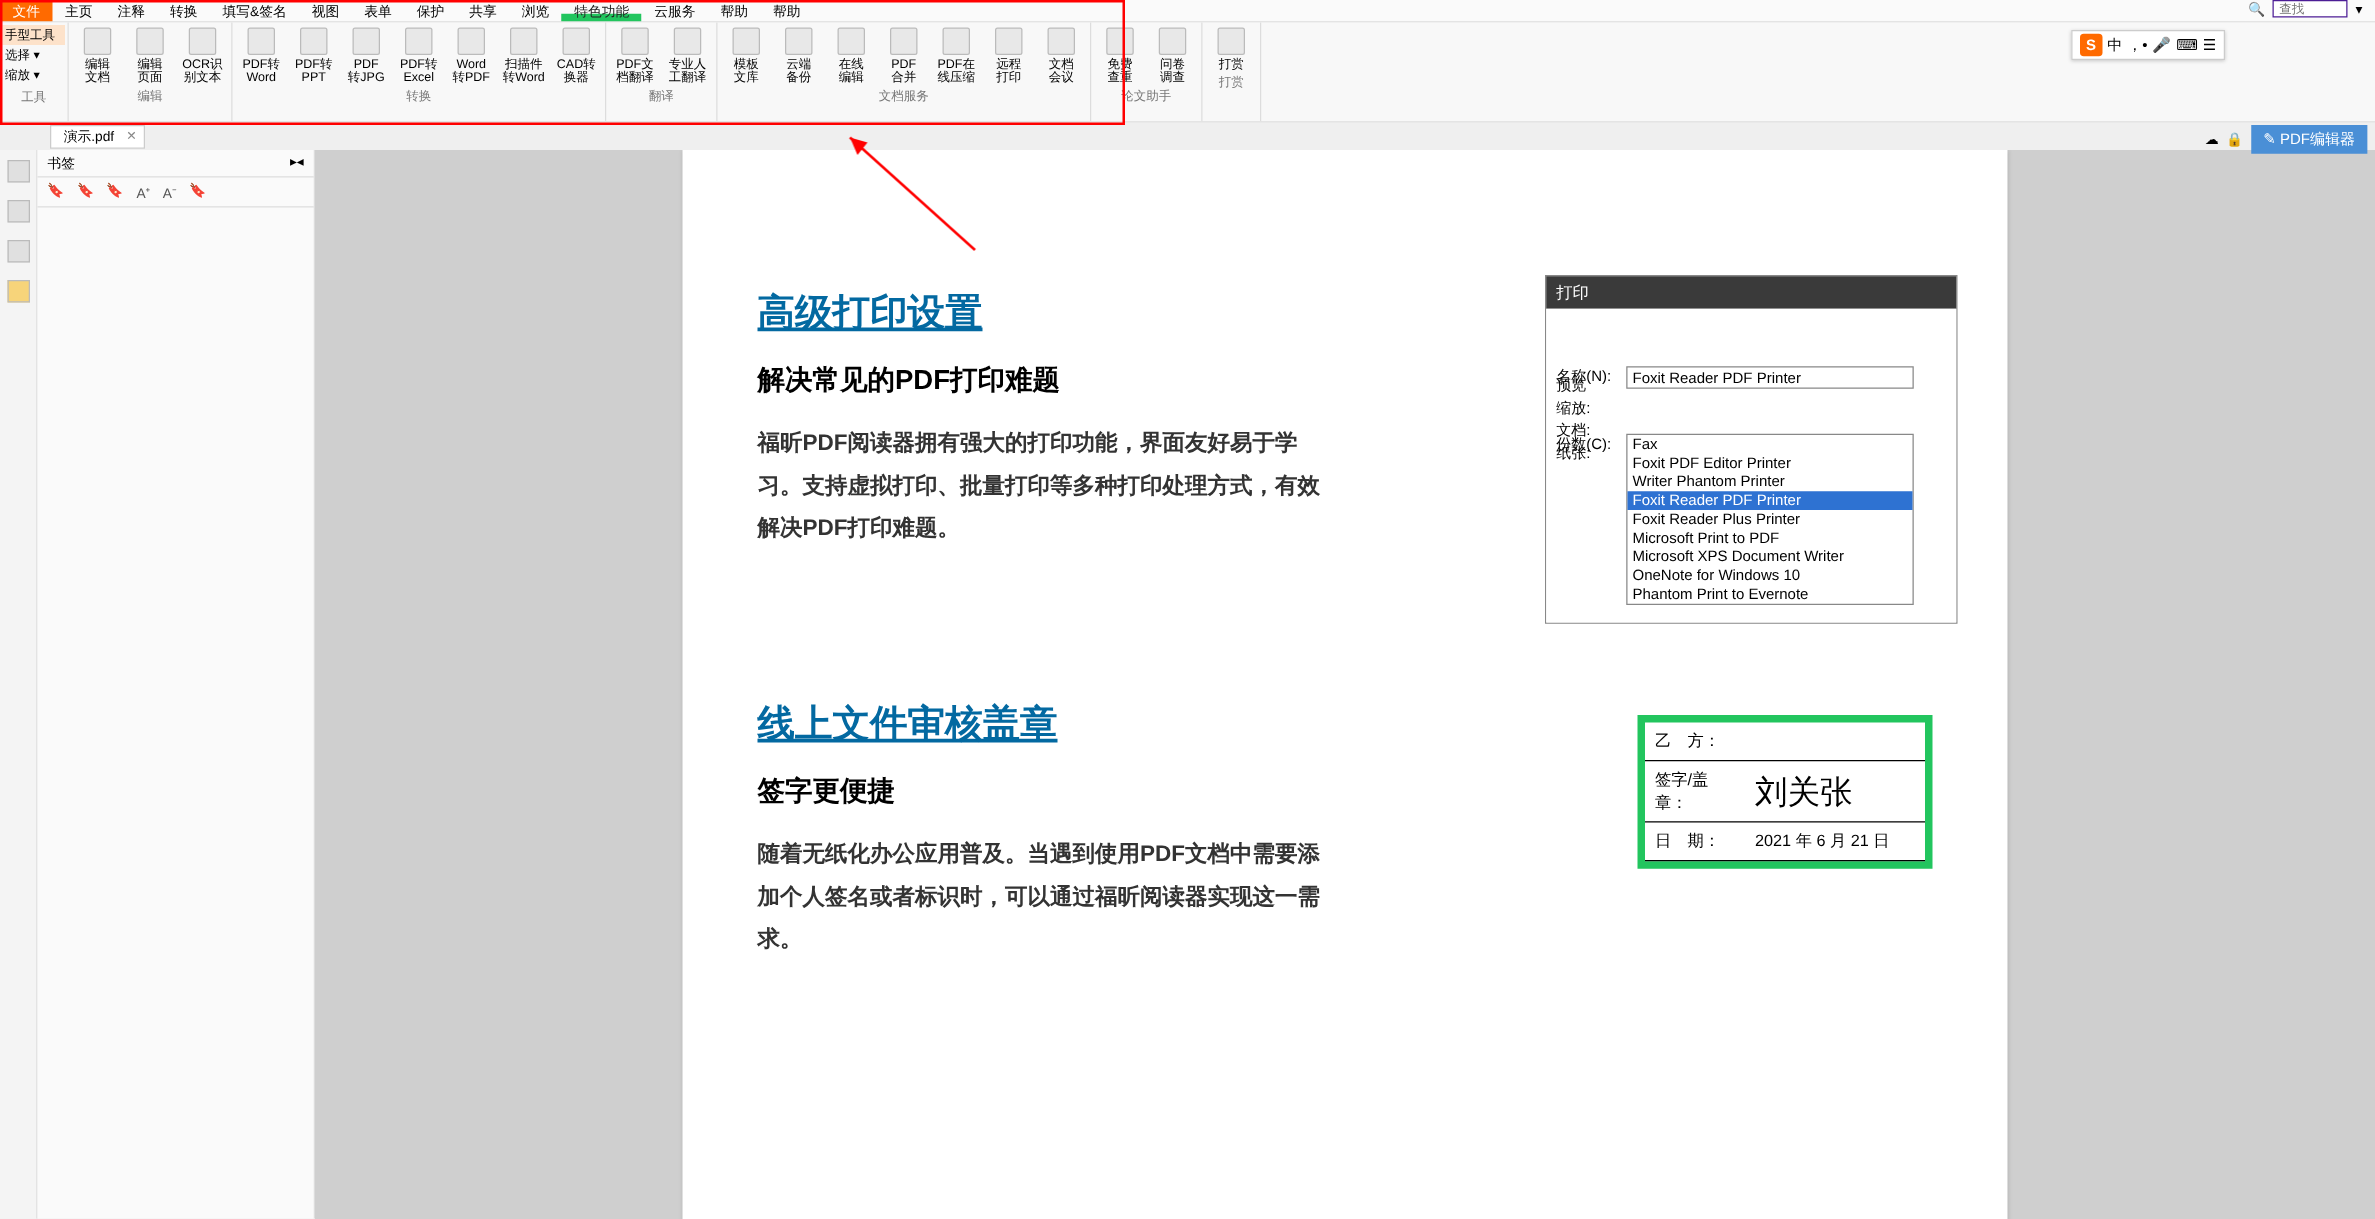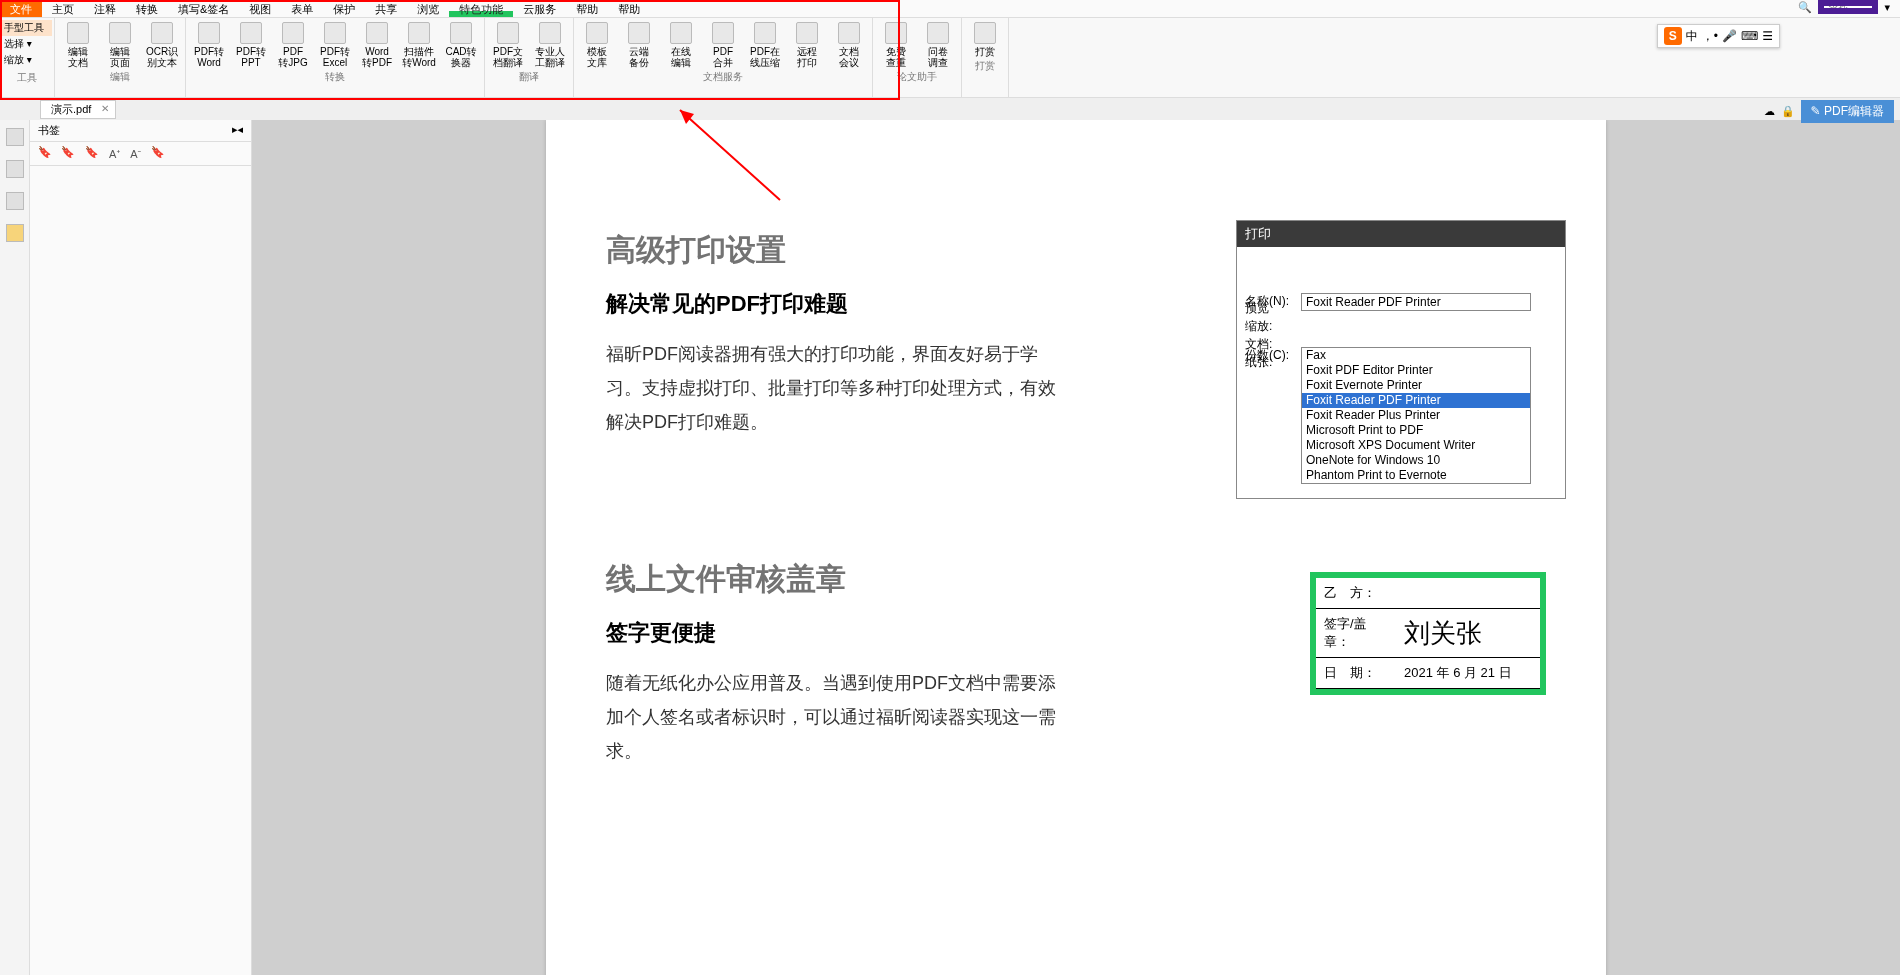--- a/index.html
+++ b/index.html
@@ -3,21 +3,21 @@
 <meta charset="utf-8">
 <style>
 * { margin: 0; padding: 0; box-sizing: border-box; font-family: "Microsoft YaHei", Arial, sans-serif; }
 body { background: #f0f0f0; width: 1900px; height: 975px; overflow: hidden; position: relative; }
 
 .menubar { height: 18px; background: #fafafa; display: flex; font-size: 11px; border-bottom: 1px solid #ddd; position: relative; }
 .menubar .mitem { padding: 2px 10px; cursor: pointer; }
 .menubar .mitem.active-file { background: #ff6a00; color: #fff; }
 .menubar .mitem.active-feat { border-bottom: 6px solid #22c55e; color: #222; }
 .menubar .right { position: absolute; right: 10px; top: 0; display: flex; gap: 6px; font-size: 11px; align-items: center; }
-.search-box { border: 6px solid #4c1d95; font-size: 10px; padding: 0 4px; width: 60px; height: 14px; }
+.search-box { border: 1px solid #4c1d95; font-size: 10px; padding: 0 4px; width: 60px; height: 14px; }
 
 .ribbon { height: 80px; background: #f8f8f8; display: flex; font-size: 10px; border-bottom: 1px solid #ddd; position: relative; }
 .ribbon .left-tools { width: 55px; border-right: 1px solid #ddd; padding: 2px; }
 .left-tools div { padding: 1px 2px; font-size: 10px; }
 .left-tools .ht { background: #fde2ca; }
 .ribbon .group { border-right: 1px solid #ddd; padding: 4px 6px 2px 6px; display: flex; flex-direction: column; }
 .ribbon .icons-row { display: flex; gap: 8px; }
 .ribbon .tool { display: flex; flex-direction: column; align-items: center; width: 34px; cursor: pointer; }
 .ribbon .tool .ico { width: 22px; height: 22px; background: #e8e8e8; border: 1px solid #bbb; border-radius: 2px; margin-bottom: 2px; }
 .ribbon .tool .lbl { font-size: 10px; text-align: center; line-height: 11px; white-space: pre; }
@@ -40,23 +40,23 @@
 .sidebar { width: 222px; background: #fafafa; border-right: 1px solid #ddd; }
 .sidebar .hdr { font-size: 11px; padding: 3px 8px; border-bottom: 1px solid #ddd; display: flex; justify-content: space-between; }
 .sidebar .iconrow { display: flex; gap: 10px; padding: 4px 8px; border-bottom: 1px solid #ddd; font-size: 11px; color: #555; }
 .sidestrip { width: 30px; background: #f4f4f4; border-right: 1px solid #ddd; padding-top: 8px; display: flex; flex-direction: column; align-items: center; gap: 14px; }
 .sidestrip div { width: 18px; height: 18px; background: #e0e0e0; border: 1px solid #bbb; }
 .sidestrip .y { background: #f7d47a; }
 
 .canvas { flex: 1; background: #cfcfcf; overflow: auto; display: flex; justify-content: center; padding-top: 0; }
 .page { width: 1060px; background: #fff; margin-top: 0; padding: 110px 60px 40px 60px; position: relative; min-height: 900px; box-shadow: 0 0 4px rgba(0,0,0,.2); }
 
-h2.orange { color: #737373; font-size: 30px; font-weight: bold; margin-bottom: 18px; }
+h2.orange { color: #0369a1; font-size: 30px; font-weight: bold; margin-bottom: 18px; text-decoration: underline; }
 h3.sub { font-size: 22px; margin-bottom: 18px; }
-p.body { font-size: 18px; line-height: 34px; color: #333; width: 460px; }
+p.body { font-size: 18px; line-height: 34px; color: #333; width: 460px; font-weight: bold; }
 
 .print-dialog { position: absolute; right: 40px; top: 100px; width: 330px; border: 1px solid #888; font-size: 12px; }
 .print-dialog .titlebar { background: #3a3a3a; color: #fff; padding: 4px 8px; font-size: 13px; }
 .print-dialog .body { padding: 10px 8px; background: #fff; }
 .print-dialog .row { display: flex; align-items: flex-start; margin-bottom: 4px; margin-top: 36px; }
 .print-dialog .lab { width: 56px; font-size: 12px; }
 .print-dialog select, .print-dialog .sel { border: 1px solid #888; font-size: 12px; padding: 1px 4px; width: 230px; }
 .print-dialog .listbox { border: 1px solid #888; width: 230px; background: #fff; }
 .print-dialog .listbox div { padding: 0 4px; font-size: 12px; line-height: 15px; }
 .print-dialog .listbox .hl { background: #2e72d2; color: #fff; }
@@ -306,21 +306,21 @@
         <div class="body">
           <div class="row">
               <div class="lab">名称(N):</div>
               <div class="sel">Foxit Reader PDF Printer</div>
             </div>
           <div class="row">
               <div class="lab">份数(C):</div>
             <div class="listbox">
               <div>Fax</div>
               <div>Foxit PDF Editor Printer</div>
-              <div>Foxit Evernote Printer</div>
+              <div>Writer Phantom Printer</div>
               <div class="hl">Foxit Reader PDF Printer</div>
               <div>Foxit Reader Plus Printer</div>
               <div>Microsoft Print to PDF</div>
               <div>Microsoft XPS Document Writer</div>
               <div>OneNote for Windows 10</div>
               <div>Phantom Print to Evernote</div>
             </div>
           </div>
           <div style="position:absolute; left:8px; top:78px; font-size:12px; line-height:18px;">
             <div>预览</div>

